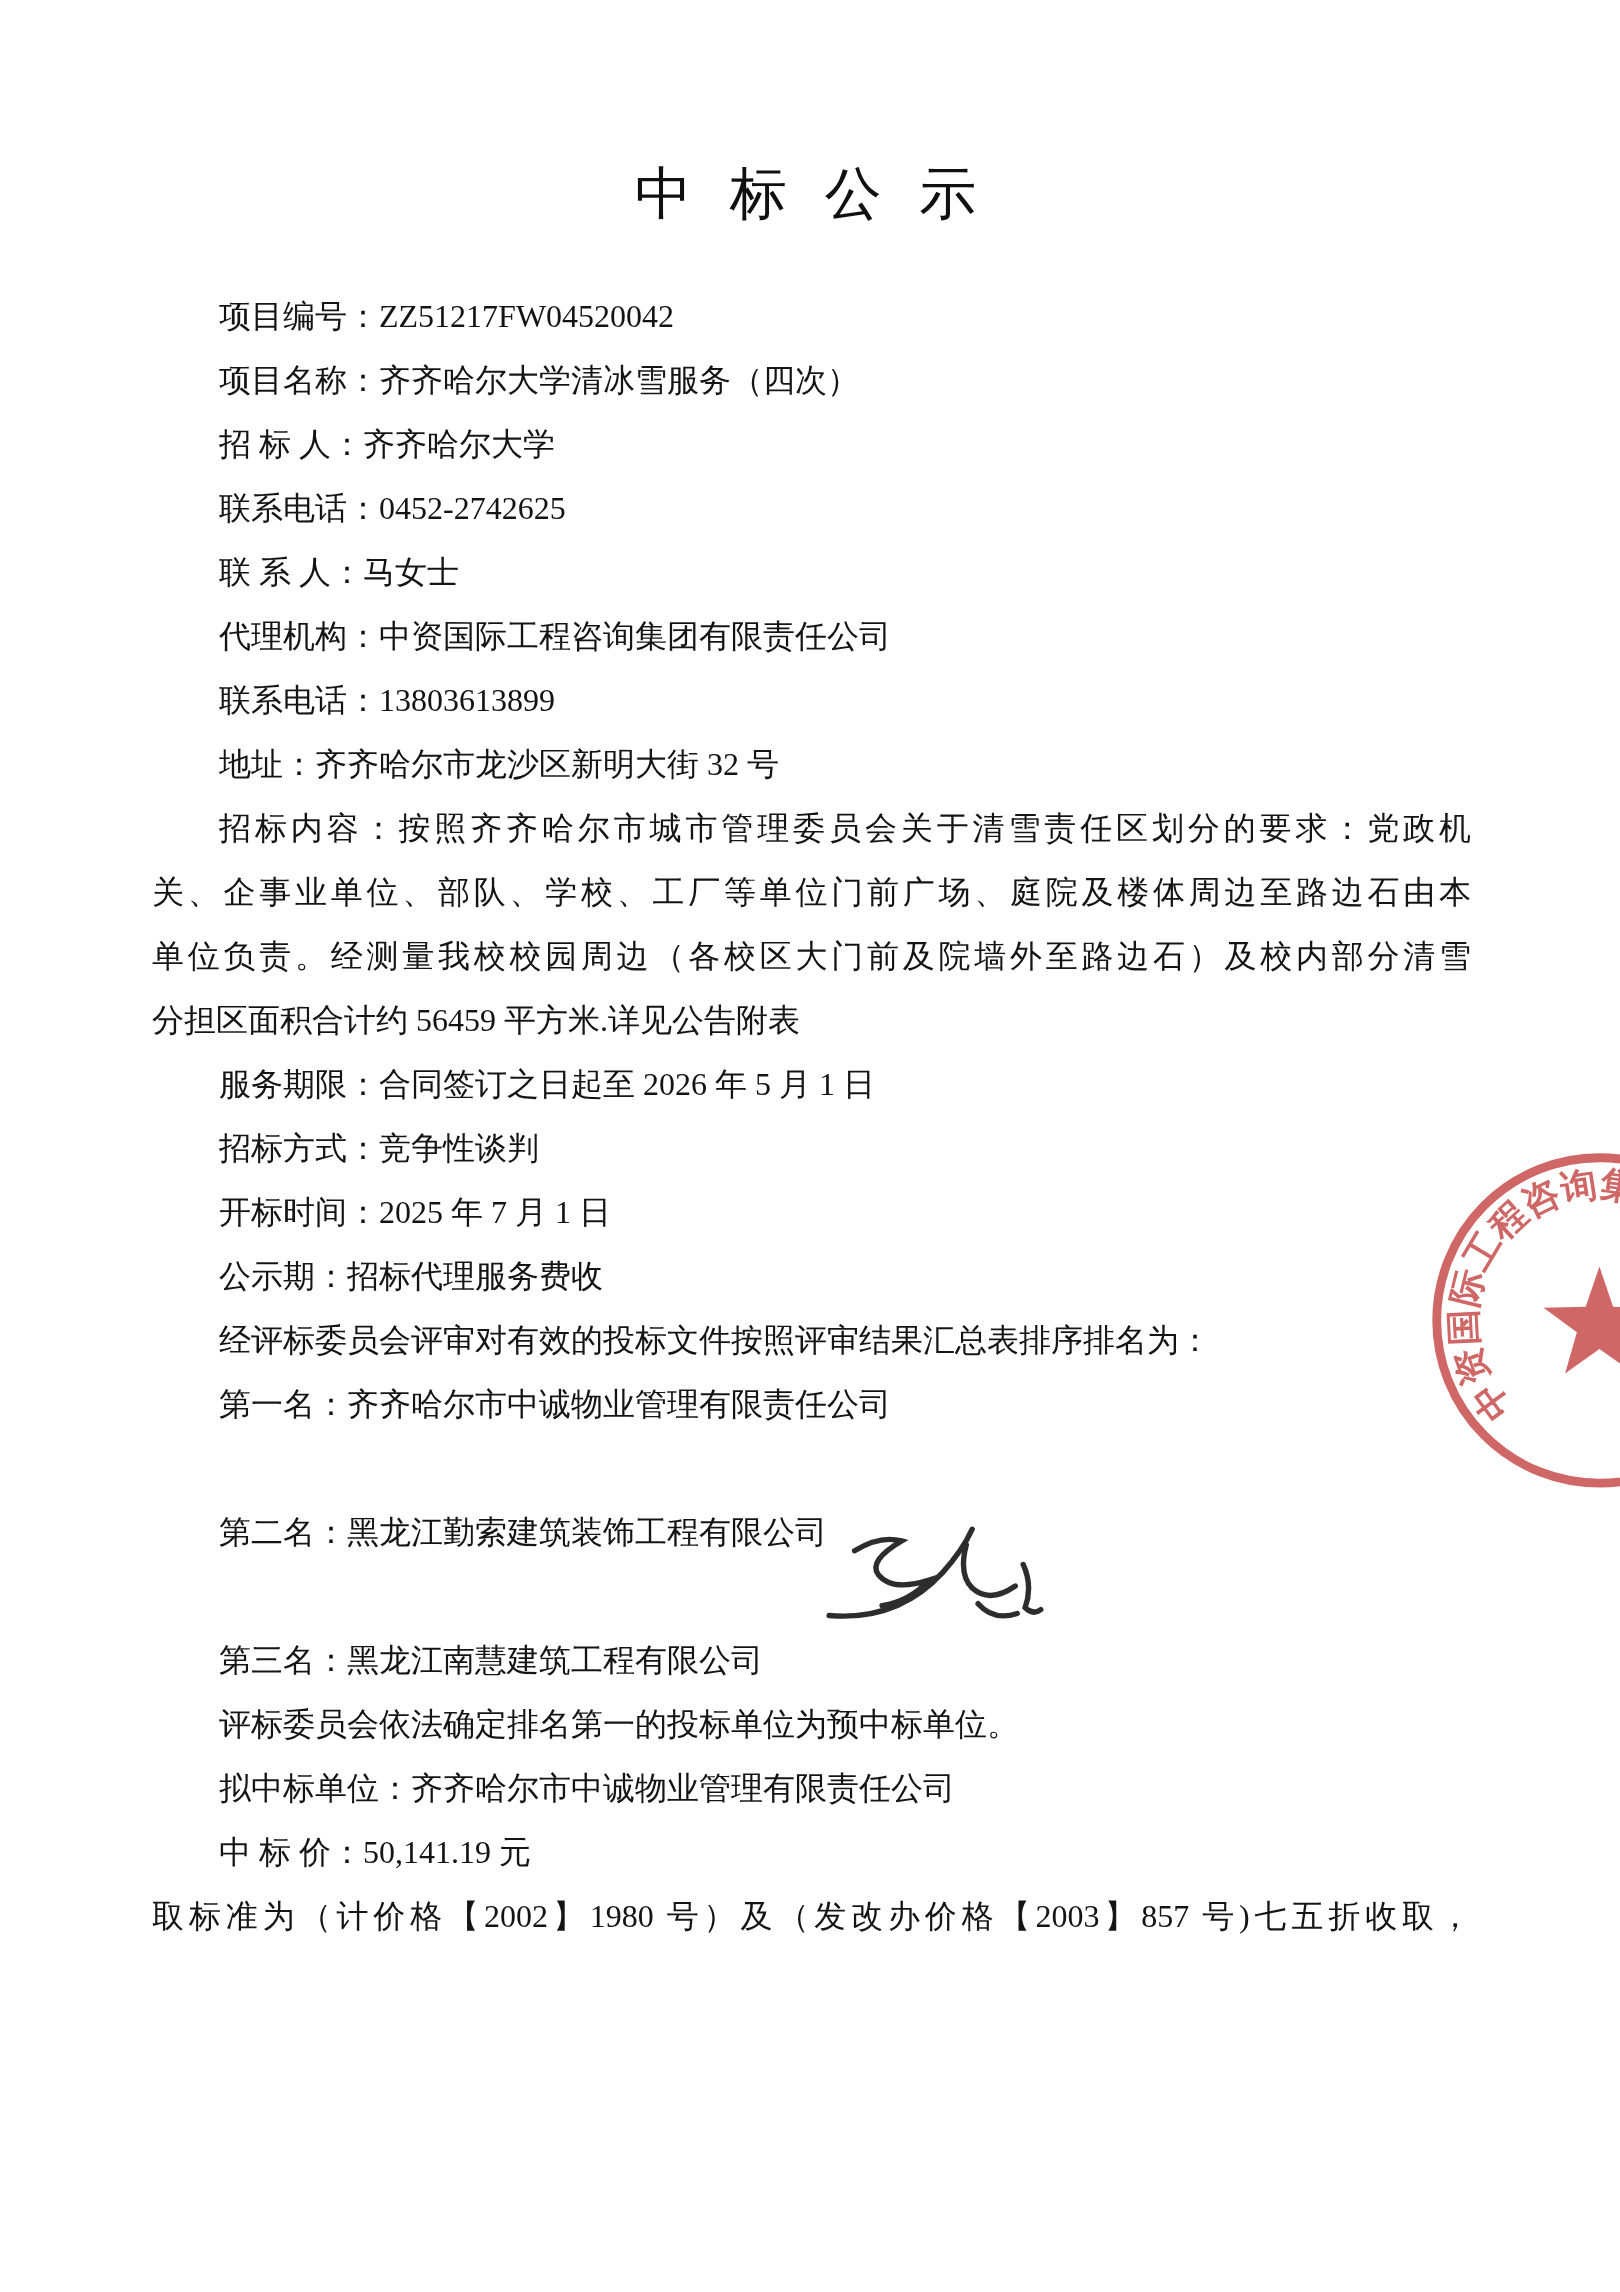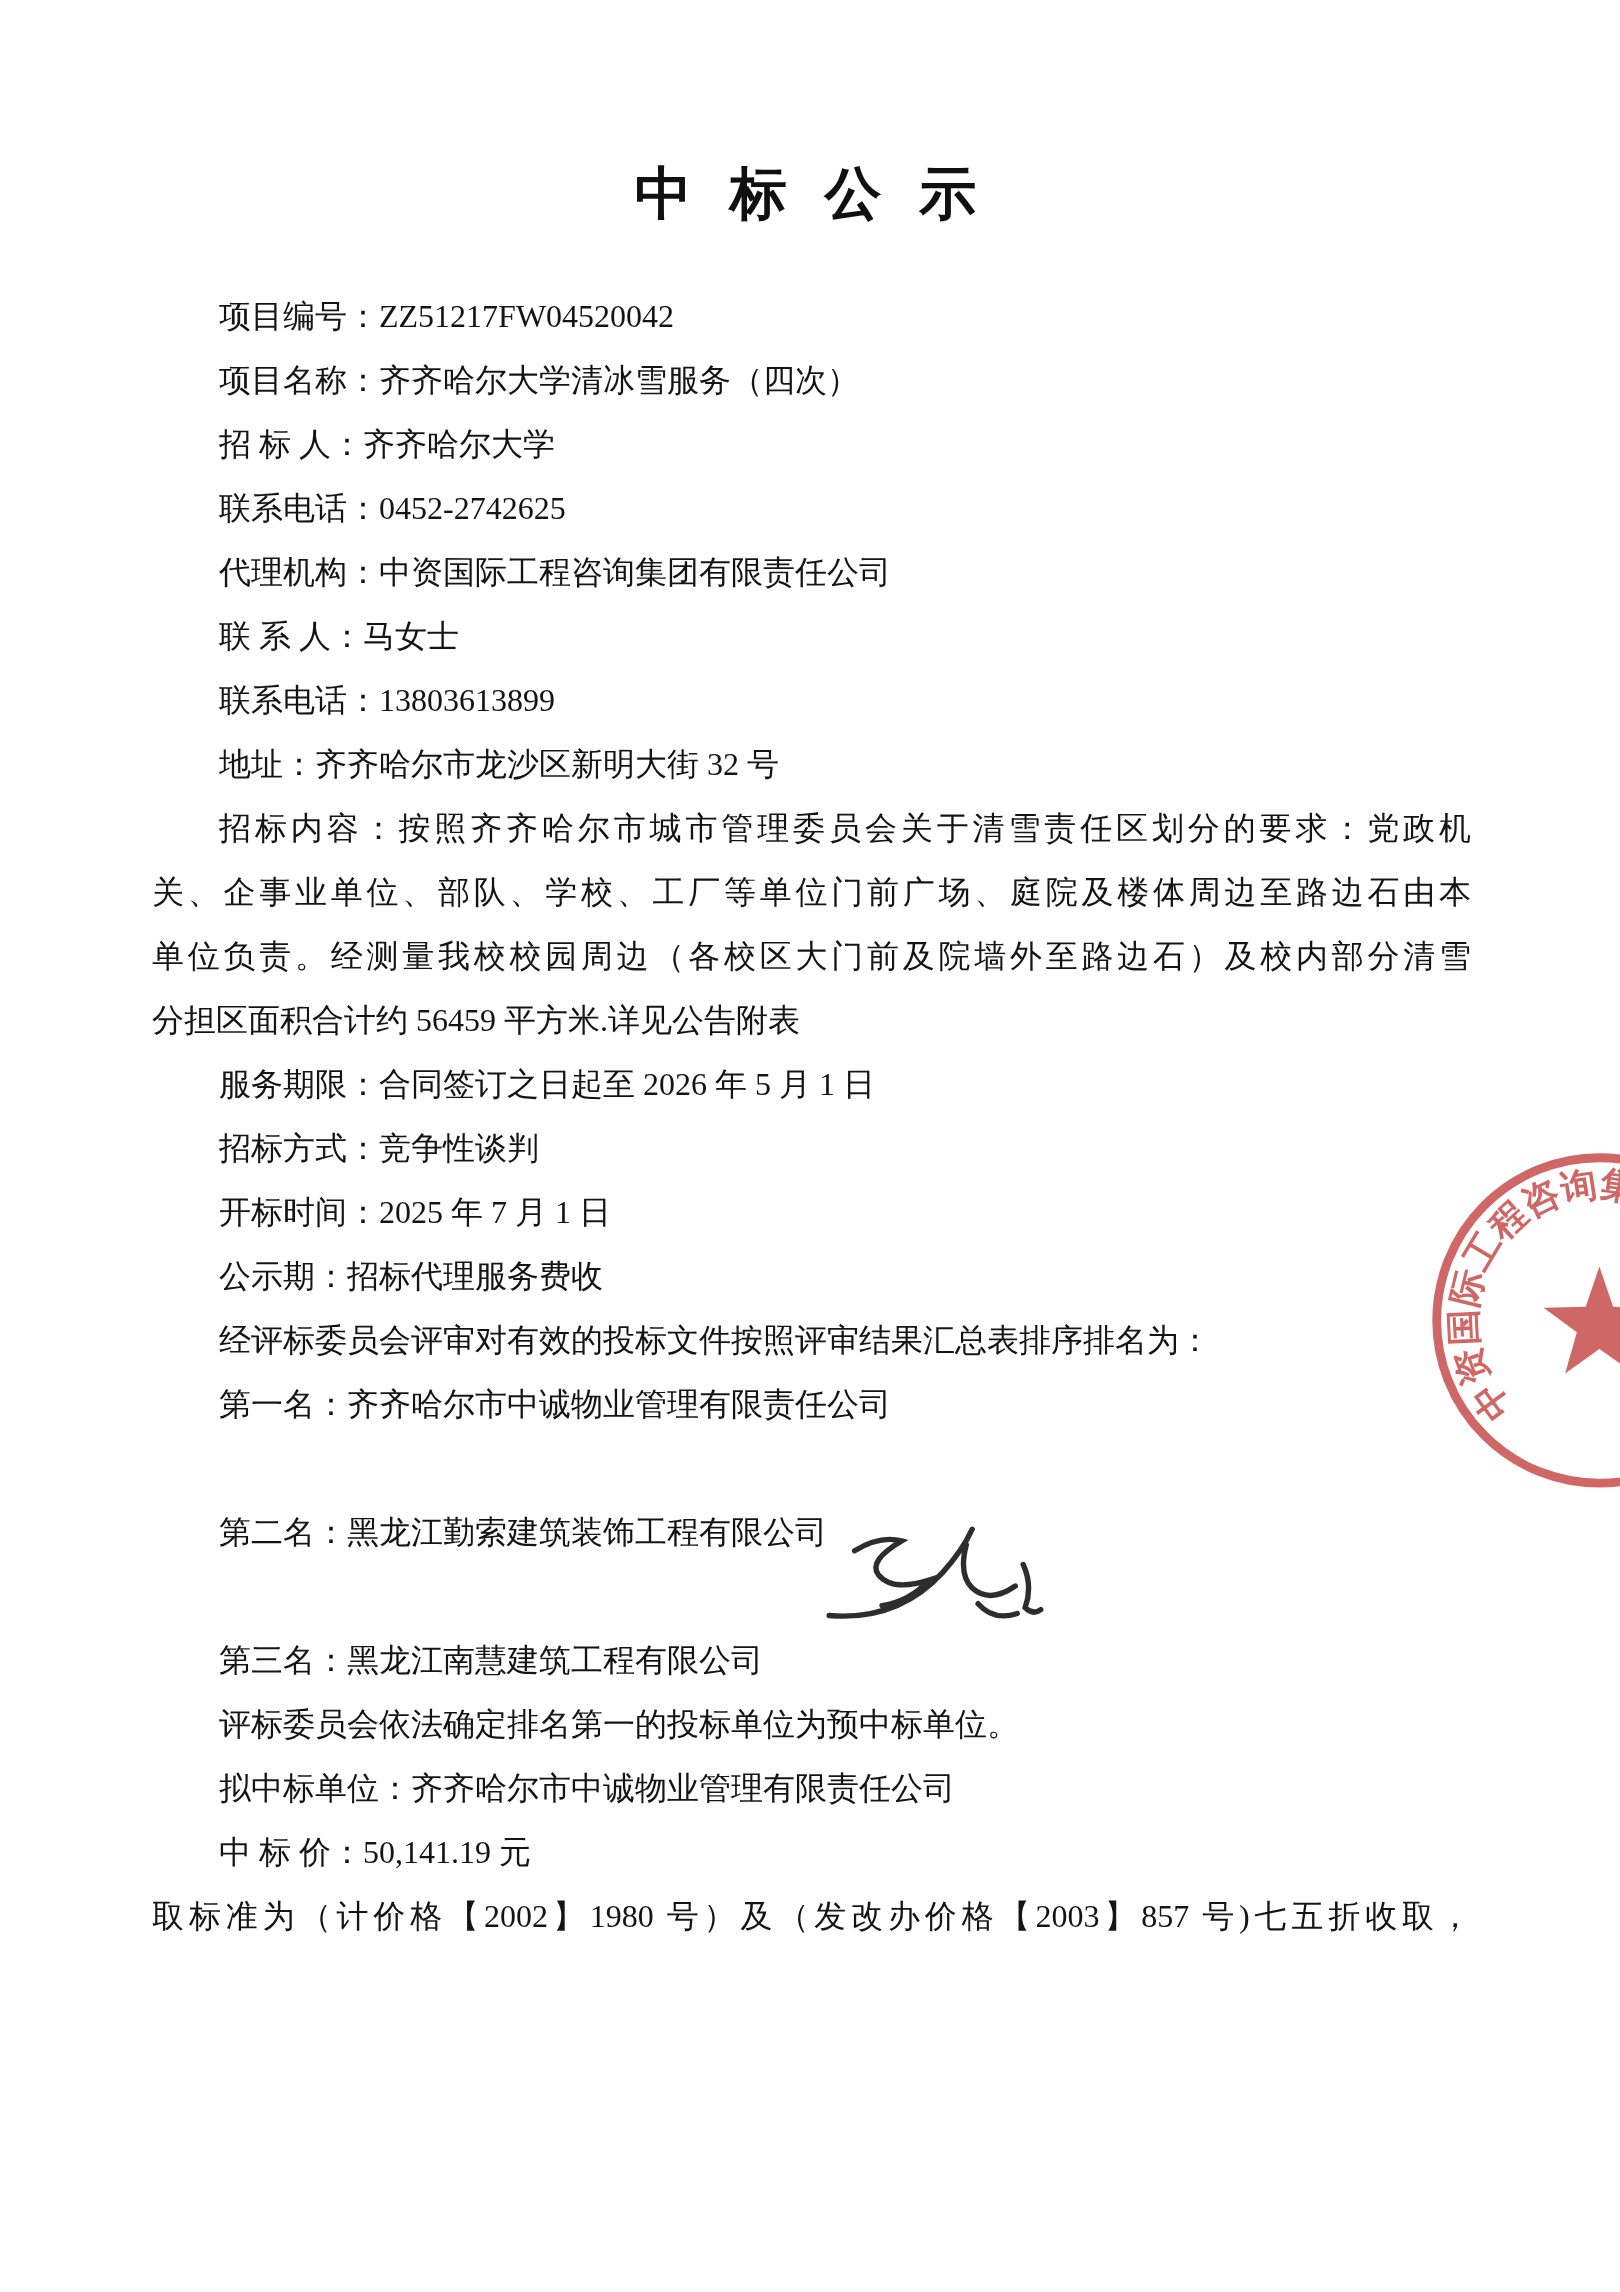--- a/index.html
+++ b/index.html
@@ -10,21 +10,21 @@
     overflow:hidden;
     font-family:"Liberation Serif","DejaVu Serif",serif;
     color:#141414;
   }
   .doc{
     position:absolute;left:152px;top:0;width:1319px;
   }
   .doc-title{
     margin-top:147px;
     height:93px;line-height:93px;
-    font-size:57px;font-weight:bold;
+    font-size:57px;font-weight:normal;
     letter-spacing:11.8px;
     text-align:center;
     color:#101010;
     white-space:nowrap;
   }
   .body-text{margin-top:44px;}
   .line{
     font-size:32px;
     line-height:64px;
     white-space:nowrap;
@@ -58,22 +58,22 @@
   <div class="doc">
 
     <div class="doc-title">中 标 公 示</div>
 
     <div class="body-text">
 
       <div class="line indent">项目编号：ZZ51217FW04520042</div>
       <div class="line indent">项目名称：齐齐哈尔大学清冰雪服务（四次）</div>
       <div class="line indent">招 标 人：齐齐哈尔大学</div>
       <div class="line indent">联系电话：0452-2742625</div>
+      <div class="line indent">联 系 人：马女士</div>
       <div class="line indent">代理机构：中资国际工程咨询集团有限责任公司</div>
-      <div class="line indent">联 系 人：马女士</div>
       <div class="line indent">联系电话：13803613899</div>
       <div class="line indent">地址：齐齐哈尔市龙沙区新明大街 32 号</div>
 
       <div class="line indent fill">招标内容：按照齐齐哈尔市城市管理委员会关于清雪责任区划分的要求：党政机</div>
       <div class="line fill">关、企事业单位、部队、学校、工厂等单位门前广场、庭院及楼体周边至路边石由本</div>
       <div class="line fill">单位负责。经测量我校校园周边（各校区大门前及院墙外至路边石）及校内部分清雪</div>
       <div class="line">分担区面积合计约 56459 平方米.详见公告附表</div>
 
       <div class="line indent">服务期限：合同签订之日起至 2026 年 5 月 1 日</div>
       <div class="line indent">招标方式：竞争性谈判</div>

